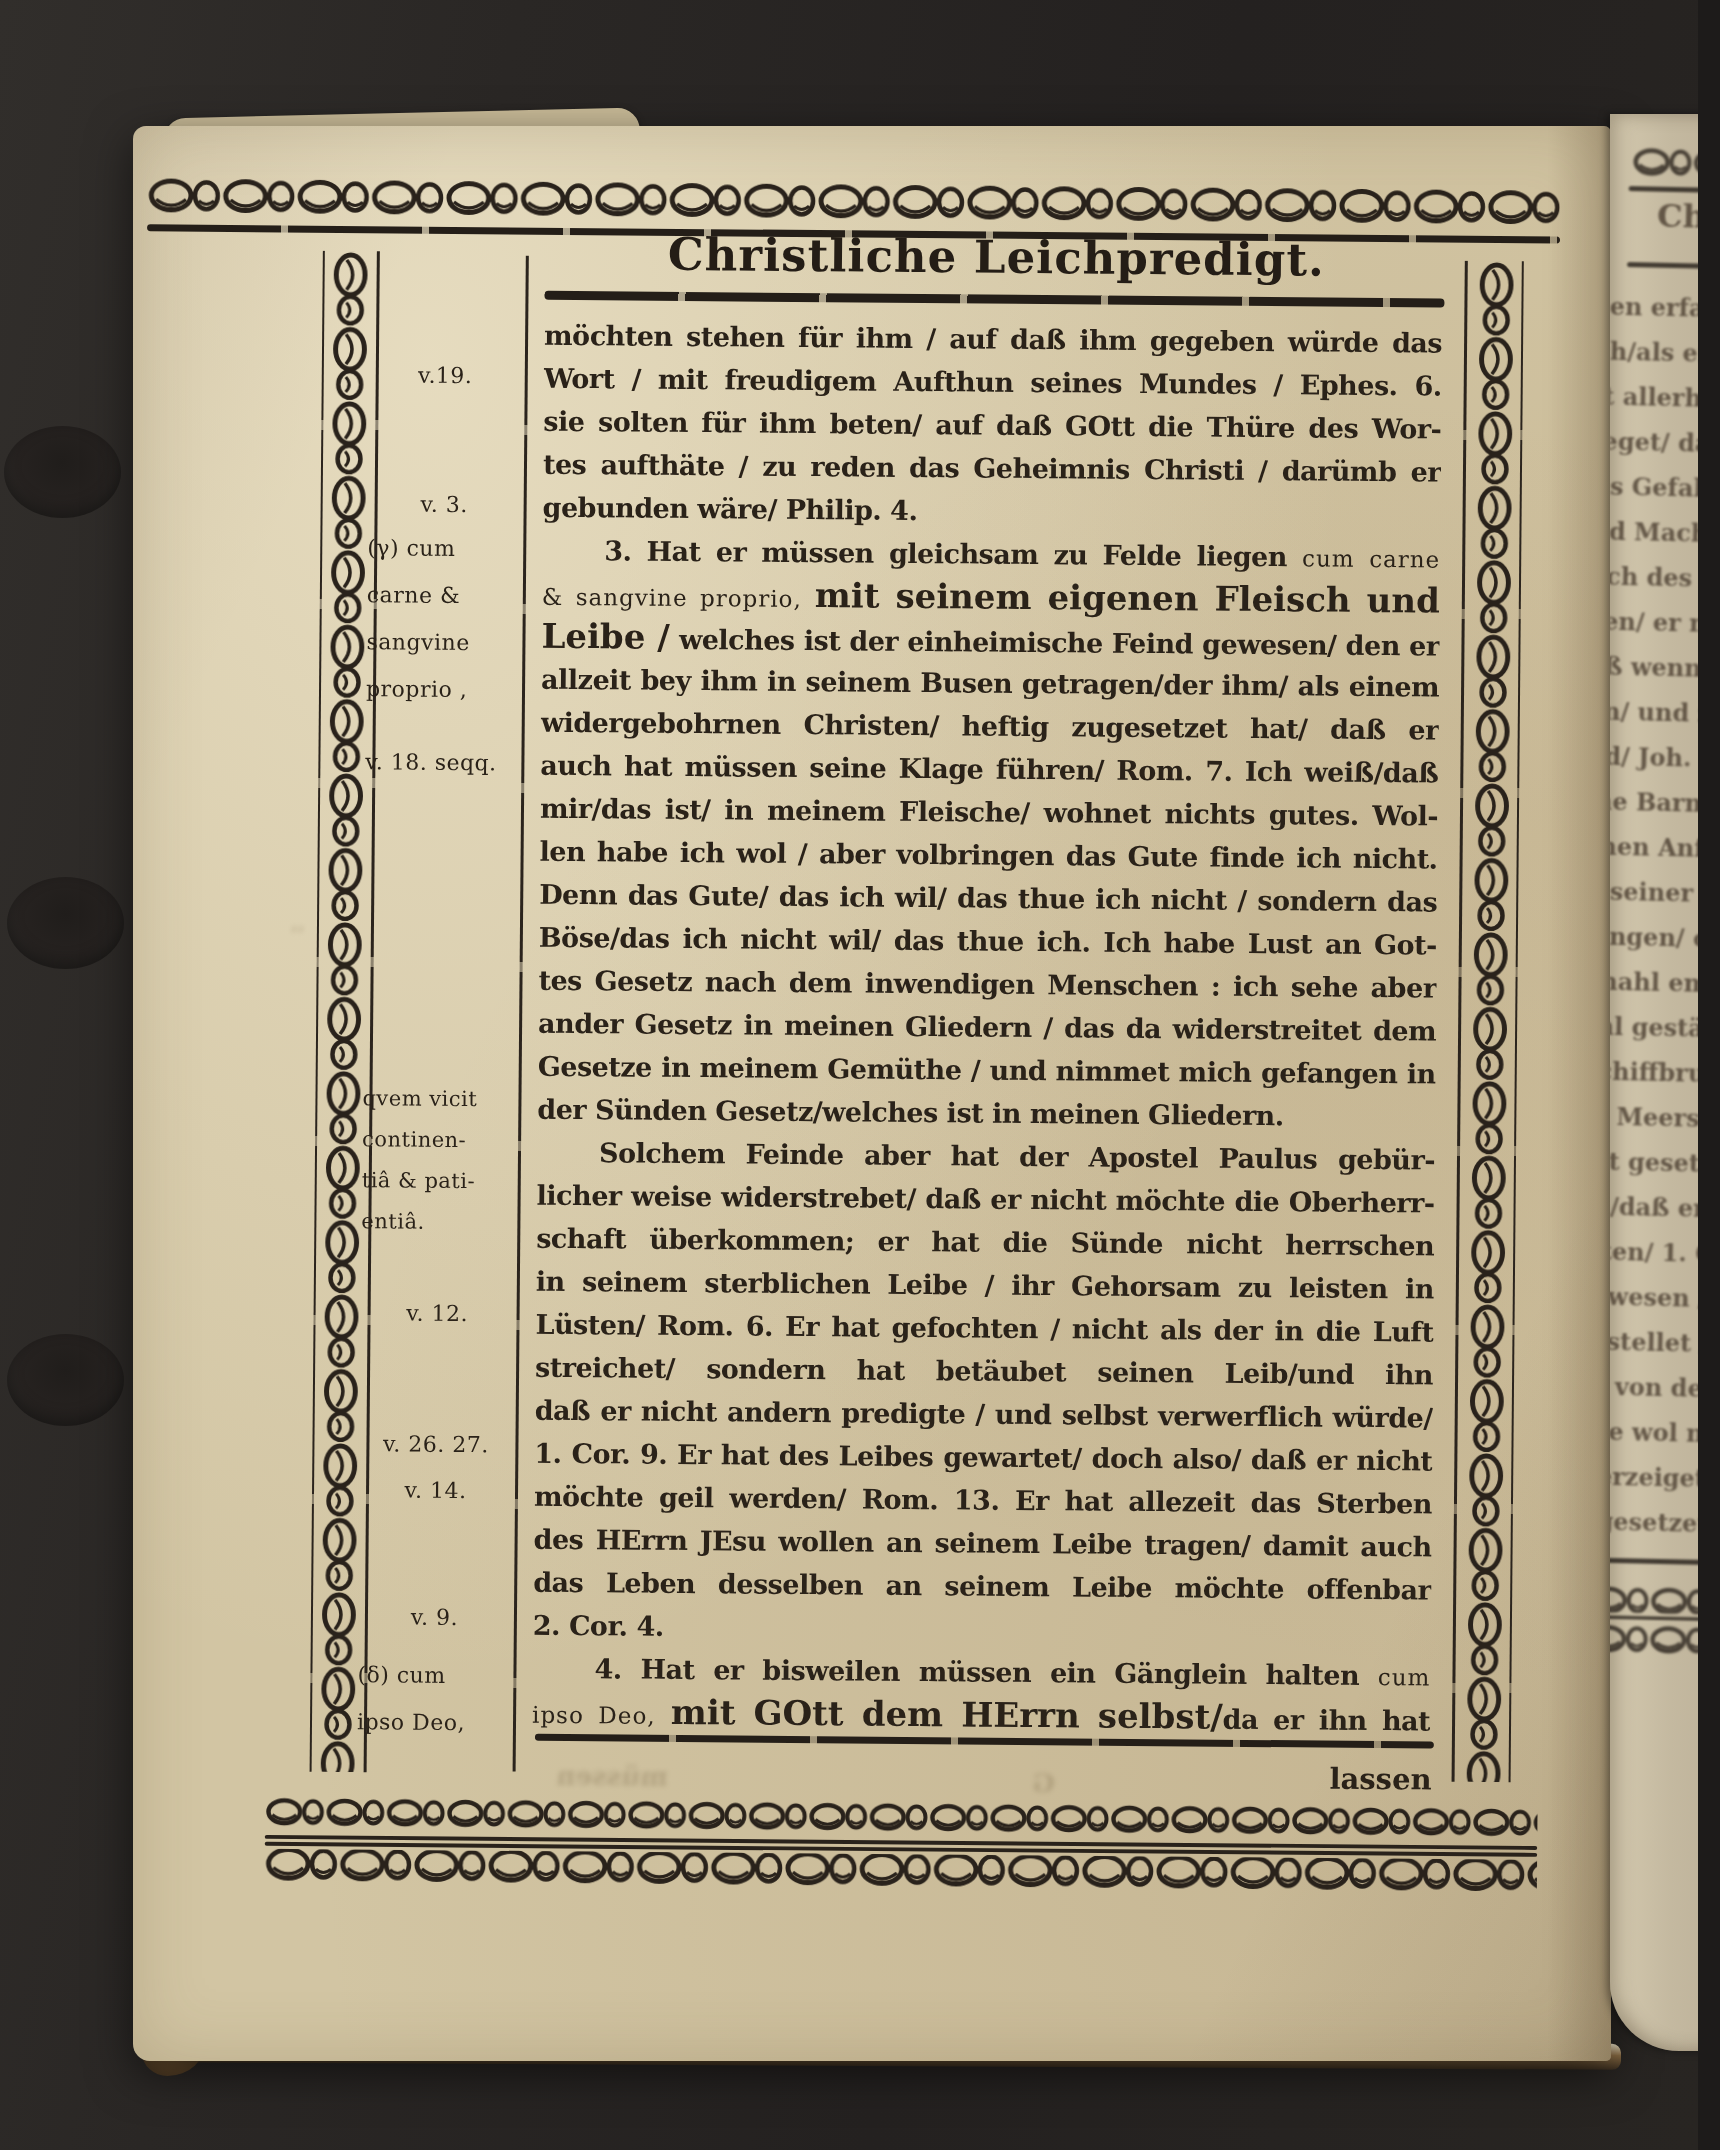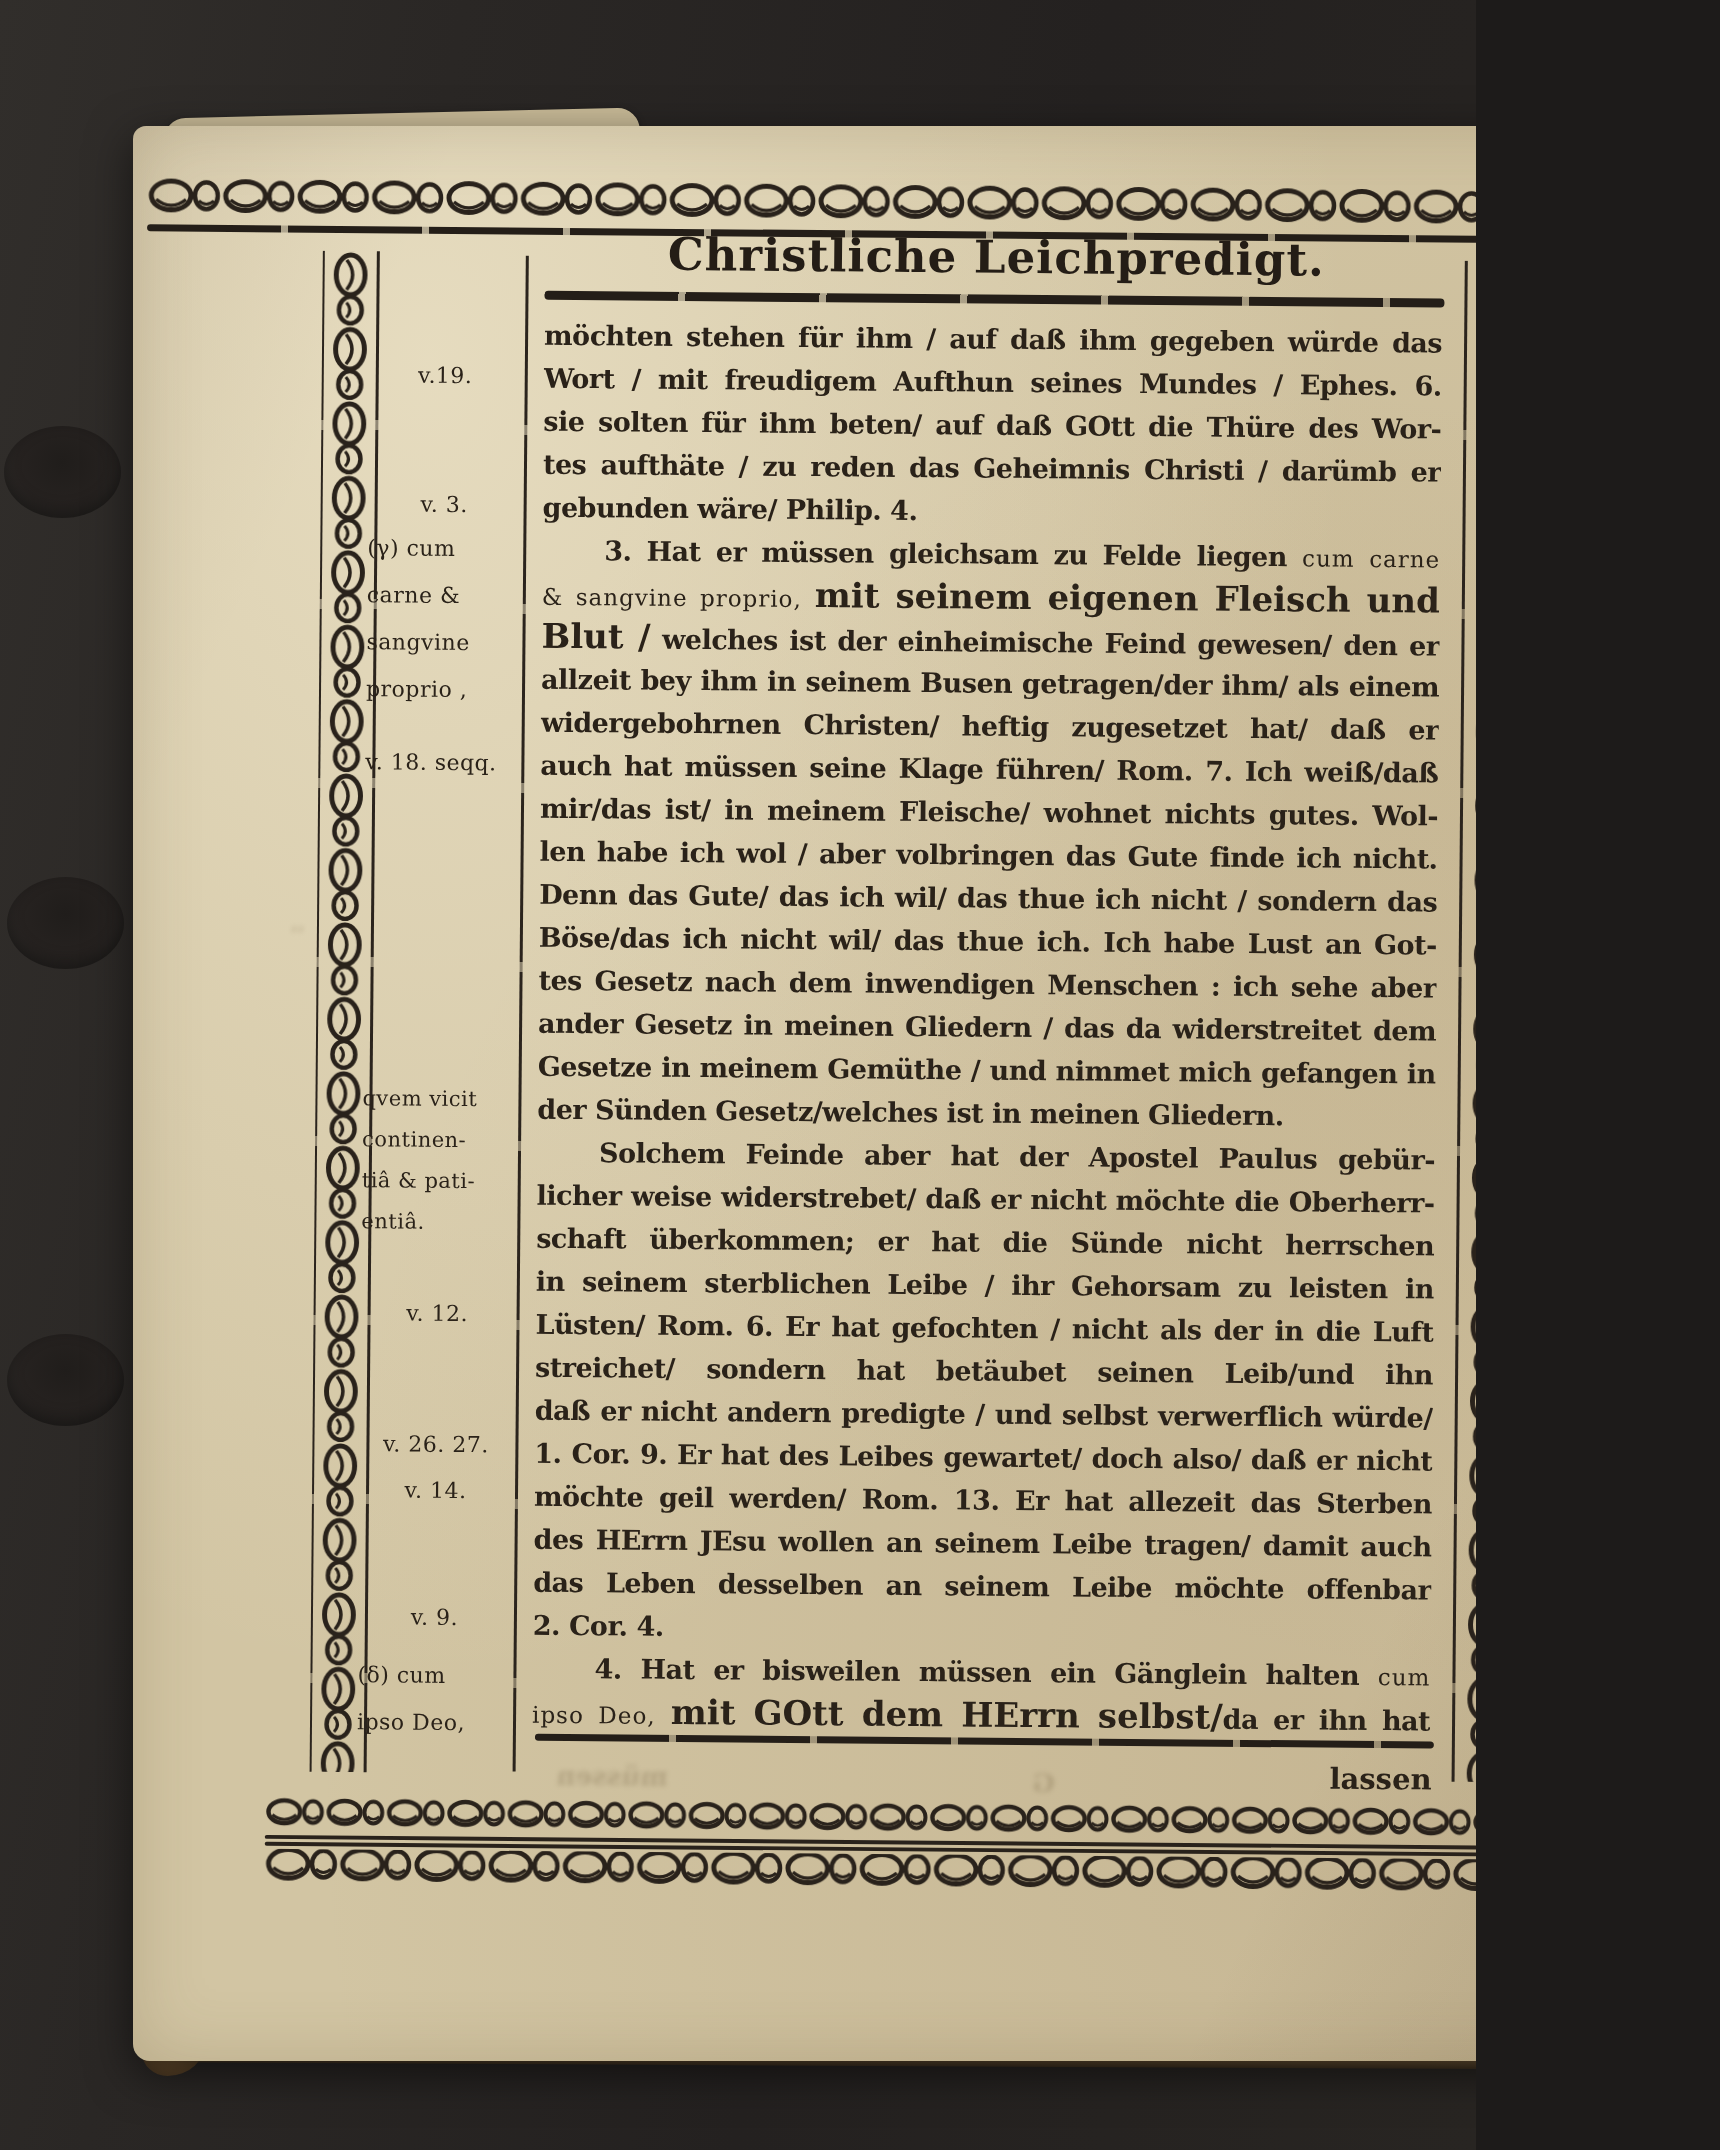--- a/index.html
+++ b/index.html
@@ -1,16 +1,16 @@
 <!DOCTYPE html>
 <html style="font-size:8px"><head>
 <meta charset="utf-8">
 <style>
   html,body{margin:0;padding:0;background:#1d1b1a;}
-  .stage{position:relative;width:1476px;height:2151px;overflow:hidden;
+  .stage{position:relative;width:1698px;height:2151px;overflow:hidden;
          background:linear-gradient(100deg,#312e2b 0%,#2a2725 25%,#242120 60%,#282522 100%);
          font-family:"DejaVu Serif", serif;}
   .hole{position:absolute;border-radius:50%;
         background:radial-gradient(ellipse at 50% 40%, #201d1b 0%, #262220 55%, rgba(38,34,32,0) 78%);
         box-shadow:inset 0 -6px 15px rgba(0,0,0,.45);}
   .deckle{position:absolute;left:164px;top:113px;width:476px;height:55px;background:#c8ba97;
           border-radius:22px;transform:rotate(-1.3deg);box-shadow:0 2px 7px rgba(0,0,0,.35);}
   .bottomedge{position:absolute;left:140px;top:2040px;width:1481px;height:26px;border-radius:9px;
           background:linear-gradient(#e8dec2 0%,#8a6c44 45%,#3c2f20 100%);transform:rotate(.3deg);}
   .corner-tear{position:absolute;left:142px;top:2017px;width:64px;height:59px;border-radius:45% 30% 60% 40%;
@@ -139,21 +139,21 @@
       <div class="rule dashed" style="left:412px;top:162px;width:900px;height:9px"></div>
 
       <div class="body-col">
           <div class="line j"><span class="seg-n">möchten stehen für ihm / auf daß ihm gegeben würde das</span></div>
           <div class="line j"><span class="seg-n">Wort / mit freudigem Aufthun seines Mundes / Ephes. 6.</span></div>
           <div class="line j"><span class="seg-n">sie solten für ihm beten/ auf daß GOtt die Thüre des Wor-</span></div>
           <div class="line j"><span class="seg-n">tes aufthäte / zu reden das Geheimnis Christi / darümb er</span></div>
           <div class="line l"><span class="seg-n">gebunden wäre/ Philip. 4.</span></div>
           <div class="line j ind"><span class="seg-n">3. Hat er müssen gleichsam zu Felde liegen </span><span class="seg-latin">cum carne</span></div>
           <div class="line j"><span class="seg-latin">&amp; sangvine proprio,</span><span class="seg-n"> </span><span class="seg-big">mit seinem eigenen Fleisch und</span></div>
-          <div class="line j"><span class="seg-big">Blut /</span><span class="seg-n"> welches ist der einheimische Feind gewesen/ den er</span></div>
+          <div class="line j"><span class="seg-big">Leibe /</span><span class="seg-n"> welches ist der einheimische Feind gewesen/ den er</span></div>
           <div class="line j"><span class="seg-n">allzeit bey ihm in seinem Busen getragen/der ihm/ als einem</span></div>
           <div class="line j"><span class="seg-n">widergebohrnen Christen/ heftig zugesetzet hat/ daß er daher</span></div>
           <div class="line j"><span class="seg-n">auch hat müssen seine Klage führen/ Rom. 7. Ich weiß/daß in</span></div>
           <div class="line j"><span class="seg-n">mir/das ist/ in meinem Fleische/ wohnet nichts gutes. Wol-</span></div>
           <div class="line j"><span class="seg-n">len habe ich wol / aber volbringen das Gute finde ich nicht.</span></div>
           <div class="line j"><span class="seg-n">Denn das Gute/ das ich wil/ das thue ich nicht / sondern das</span></div>
           <div class="line j"><span class="seg-n">Böse/das ich nicht wil/ das thue ich. Ich habe Lust an Got-</span></div>
           <div class="line j"><span class="seg-n">tes Gesetz nach dem inwendigen Menschen : ich sehe aber ein</span></div>
           <div class="line j"><span class="seg-n">ander Gesetz in meinen Gliedern / das da widerstreitet dem</span></div>
           <div class="line j"><span class="seg-n">Gesetze in meinem Gemüthe / und nimmet mich gefangen in</span></div>

